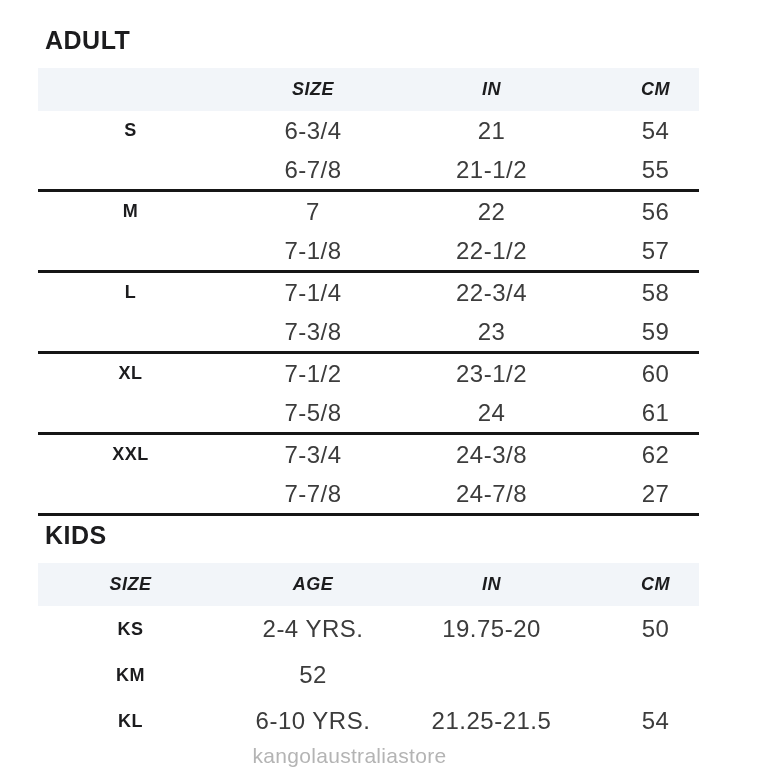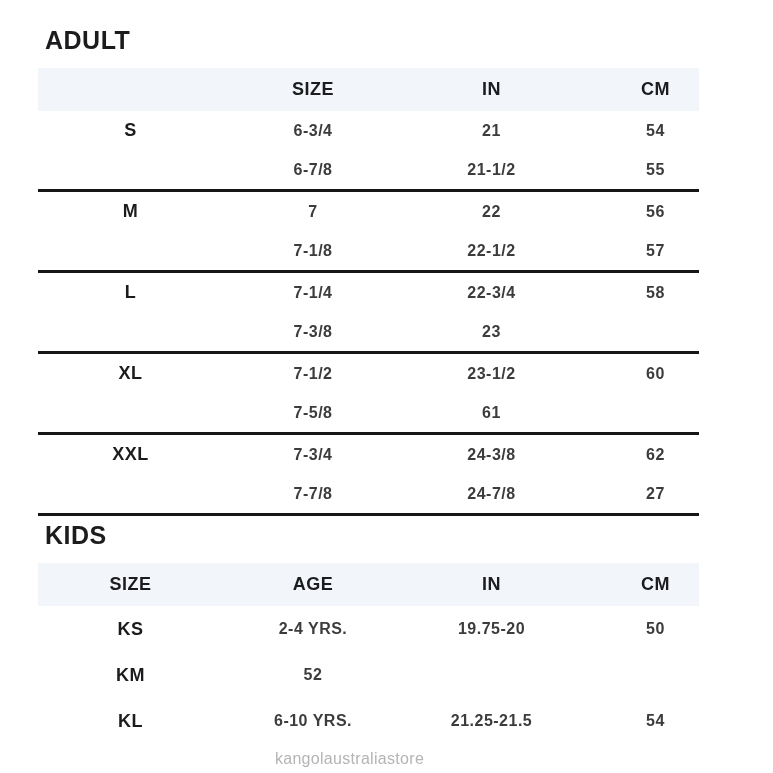--- a/index.html
+++ b/index.html
@@ -22,20 +22,21 @@
   .section-heading.kids { margin-top: 5px; }
 
   .table { margin-left: 38px; width: 693px; }
 
   .thead {
     display: grid;
     grid-template-columns: 185px 180px 177px 151px;
     align-items: center;
     height: 43px;
     background: #f2f5f9;
+    font-style: italic;
   }
   .th {
     text-align: center;
     font-weight: bold;
     font-size: 18px;
     letter-spacing: 0.5px;
     color: #1c1c1e;
   }
 
   .row {
@@ -43,36 +44,36 @@
     grid-template-columns: 185px 180px 177px 151px;
     align-items: center;
     height: 39px;
   }
   .kids-table .row { height: 46px; }
 
   .group { border-bottom: 3px solid #161616; }
 
   .td {
     text-align: center;
-    font-size: 16px;
-    font-weight: bold;
+    font-size: 24px;
+    font-weight: normal;
     letter-spacing: 0.5px;
     color: #3c3c3c;
   }
   .td.label {
     font-weight: bold;
     font-size: 18px;
     color: #1c1c1e;
   }
 
   .watermark {
     position: absolute;
     left: 0; right: 0; bottom: 5px;
     text-align: center;
-    font-size: 16px;
+    font-size: 21px;
     letter-spacing: 0.3px;
     color: #b4b4b4;
   }
 </style>
 </head>
 <body>
 
 <div class="page">
 
   <h1 class="section-heading">ADULT</h1>
@@ -119,33 +120,35 @@
       <div class="row">
         <div class="td label">L</div>
         <div class="td">7-1/4</div>
         <div class="td">22-3/4</div>
         <div class="td">58</div>
       </div>
       <div class="row">
         <div class="td label"></div>
         <div class="td">7-3/8</div>
         <div class="td">23</div>
+        <div class="td">59</div>
       </div>
     </div>
 
     <div class="group">
       <div class="row">
         <div class="td label">XL</div>
         <div class="td">7-1/2</div>
         <div class="td">23-1/2</div>
         <div class="td">60</div>
       </div>
       <div class="row">
         <div class="td label"></div>
         <div class="td">7-5/8</div>
+        <div class="td">24</div>
         <div class="td">61</div>
       </div>
     </div>
 
     <div class="group">
       <div class="row">
         <div class="td label">XXL</div>
         <div class="td">7-3/4</div>
         <div class="td">24-3/8</div>
         <div class="td">62</div>

